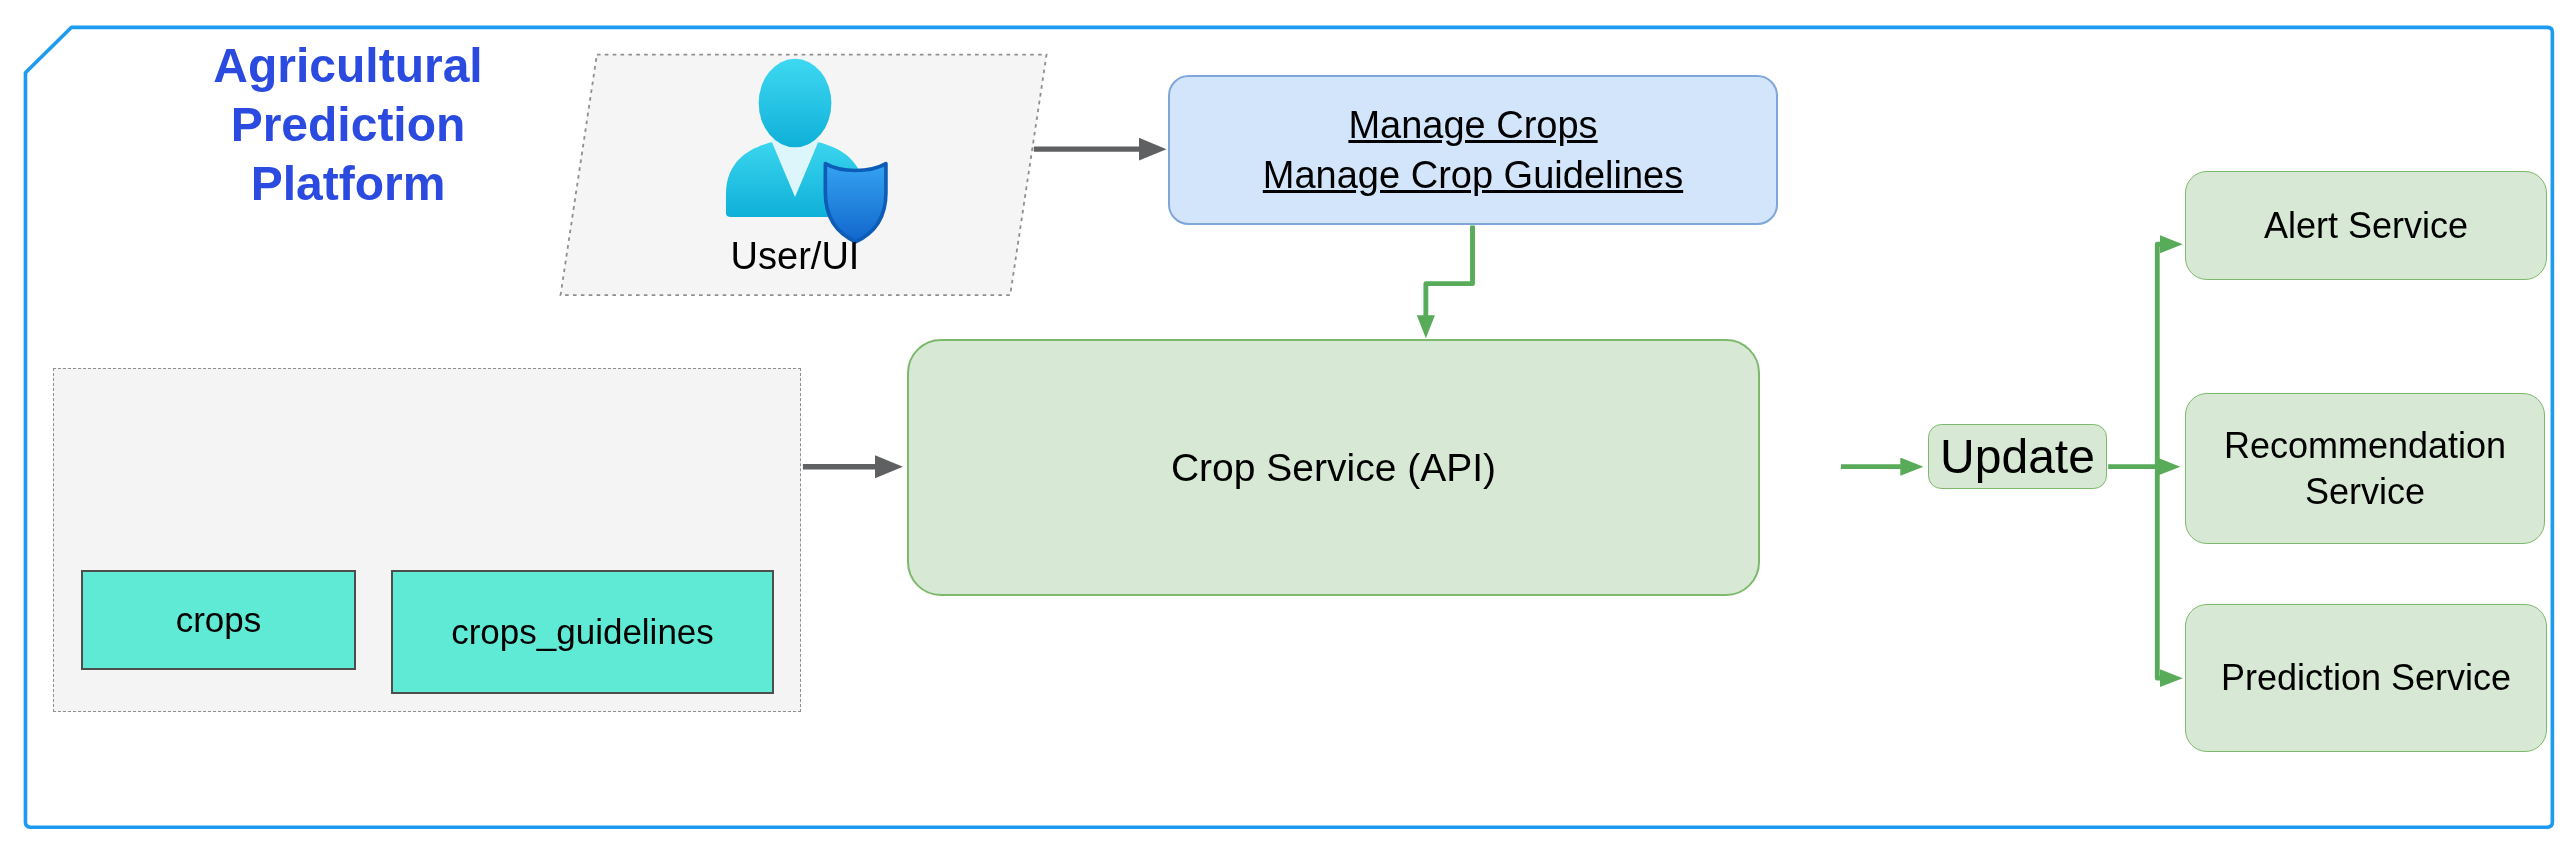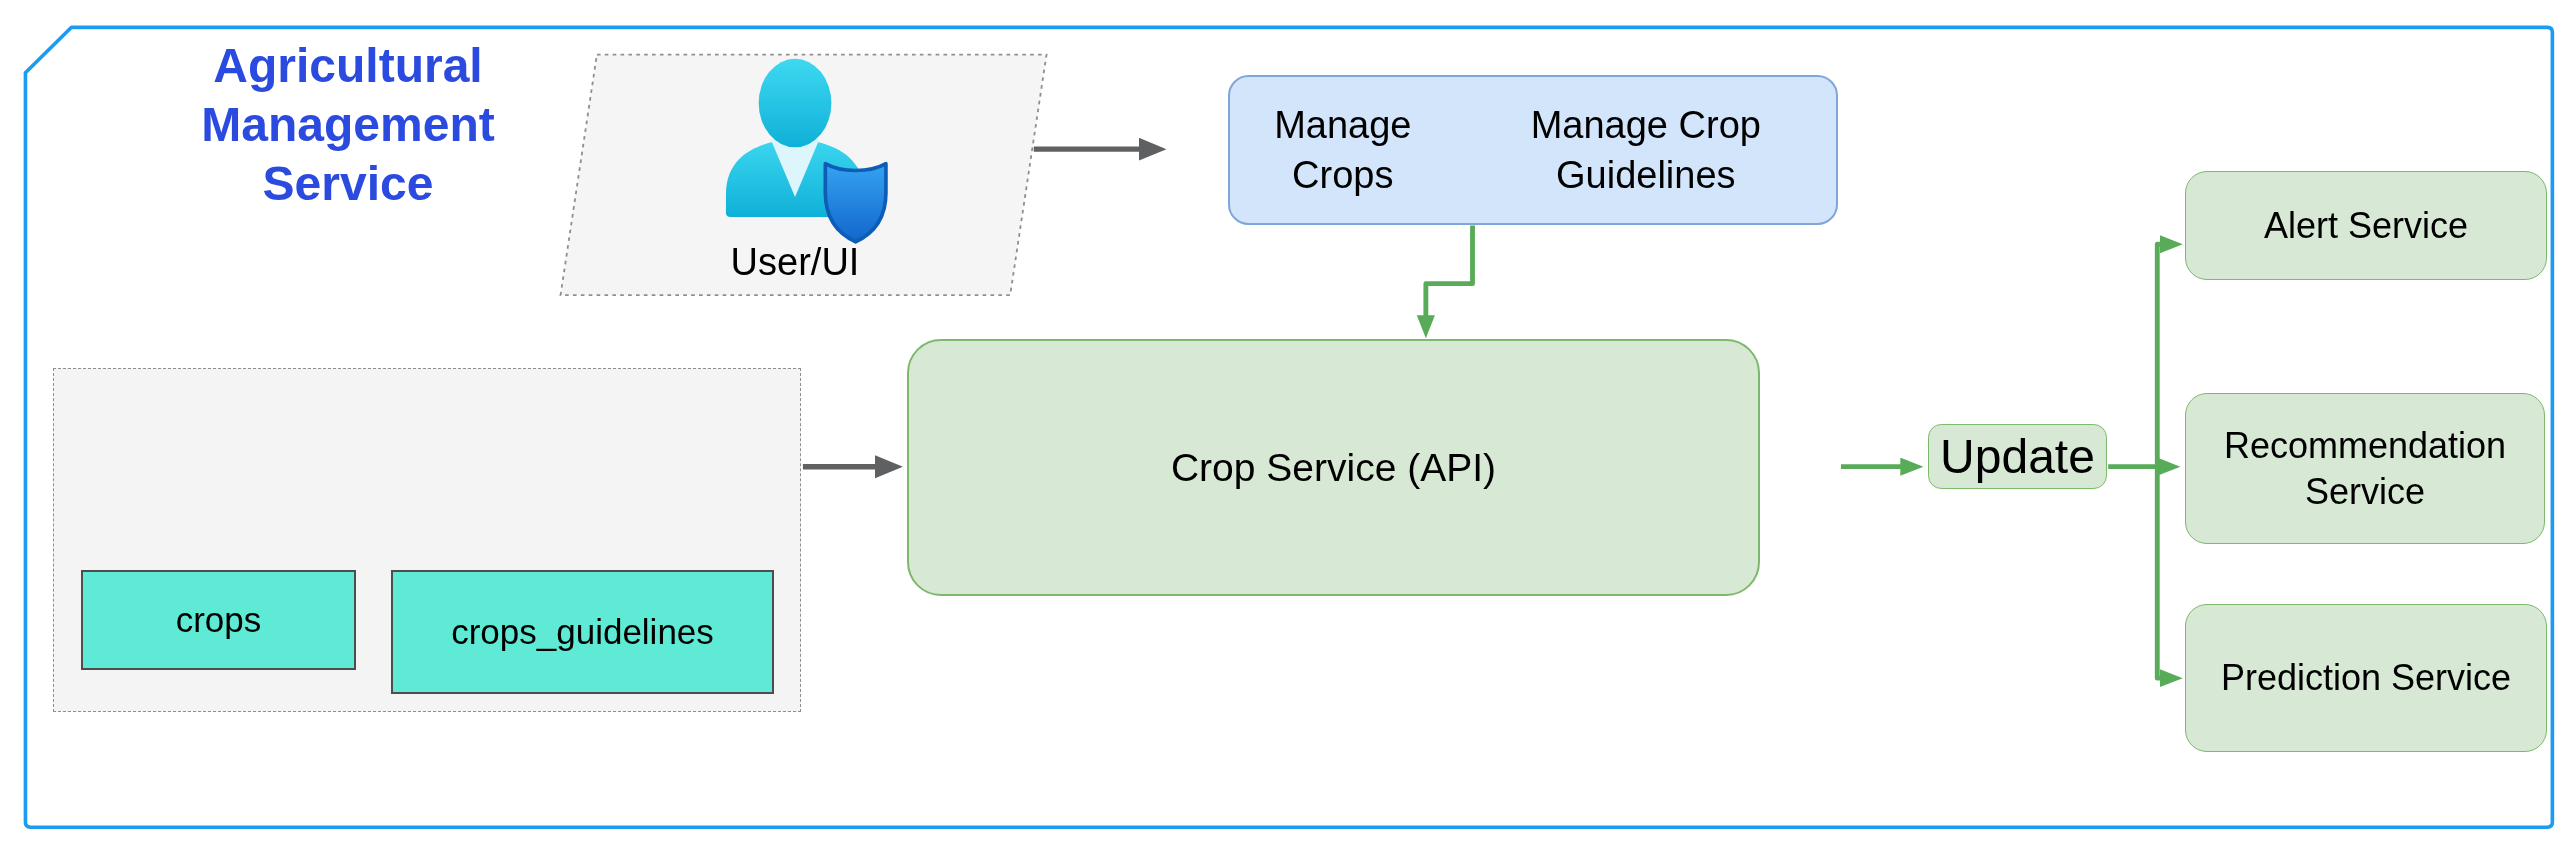--- a/index.html
+++ b/index.html
@@ -70,28 +70,28 @@
 
     <path d="M1706,246 H1884" fill="none" stroke="var(--arrow_gray)" stroke-width="9" marker-end="url(#mGray)"></path>
     <path d="M1325,770 H1449" fill="none" stroke="var(--arrow_gray)" stroke-width="9" marker-end="url(#mGray)"></path>
     <path d="M2430,372 V468 H2353 V524" fill="none" stroke="var(--arrow_green)" stroke-width="8" stroke-linejoin="round" marker-end="url(#mGreen)"></path>
     <path d="M3038,770 H3140" fill="none" stroke="var(--arrow_green)" stroke-width="8" marker-end="url(#mGreen)"></path>
     <path d="M3479,770 H3564" fill="none" stroke="var(--arrow_green)" stroke-width="8" marker-end="url(#mGreen)"></path>
     <path d="M3560,770 V403 H3568" fill="none" stroke="var(--arrow_green)" stroke-width="8" stroke-linejoin="round" marker-end="url(#mGreen)"></path>
     <path d="M3560,770 V1119 H3568" fill="none" stroke="var(--arrow_green)" stroke-width="8" stroke-linejoin="round" marker-end="url(#mGreen)"></path>
   </svg>
 
-  <div class="title">Agricultural Management Service</div>
+  <div class="title">Agricultural Prediction Platform</div>
 
-  <div class="box" style="left:674px;top:241px;width:242px;height:42px;font-size:38px;">
+  <div class="box" style="left:674px;top:235px;width:242px;height:42px;font-size:38px;">
     <span>User/UI</span>
   </div>
 
-  <div class="box blue-box" style="left:1228px;top:75px;width:610px;height:150px;border-radius:20.6px;
-              font-size:38px;line-height:50px;flex-direction:row;">
+  <div class="box blue-box" style="left:1168px;top:75px;width:610px;height:150px;border-radius:20.6px;
+              font-size:38px;line-height:50px;flex-direction:column;text-decoration:underline;">
     <span class="node-label">Manage Crops</span>
     <span class="node-label">Manage Crop Guidelines</span>
   </div>
 
   <div class="box panel" style="left:53px;top:368px;width:748px;height:344px;"></div>
   <div class="box table-box" style="left:81px;top:570px;width:275px;height:100px;font-size:35px;">
     <span>crops</span>
   </div>
   <div class="box table-box" style="left:391px;top:570px;width:383px;height:124px;font-size:35px;text-align:center;">
     <span>crops_guidelines</span>

